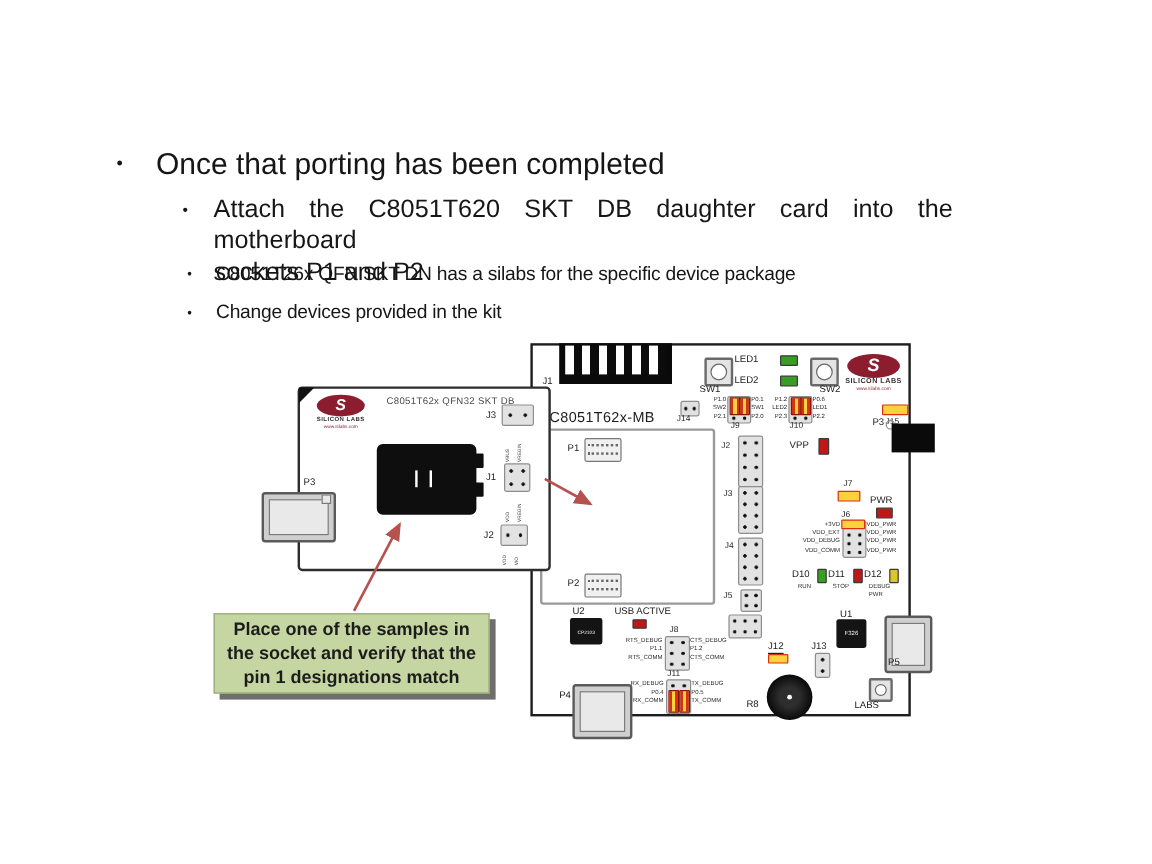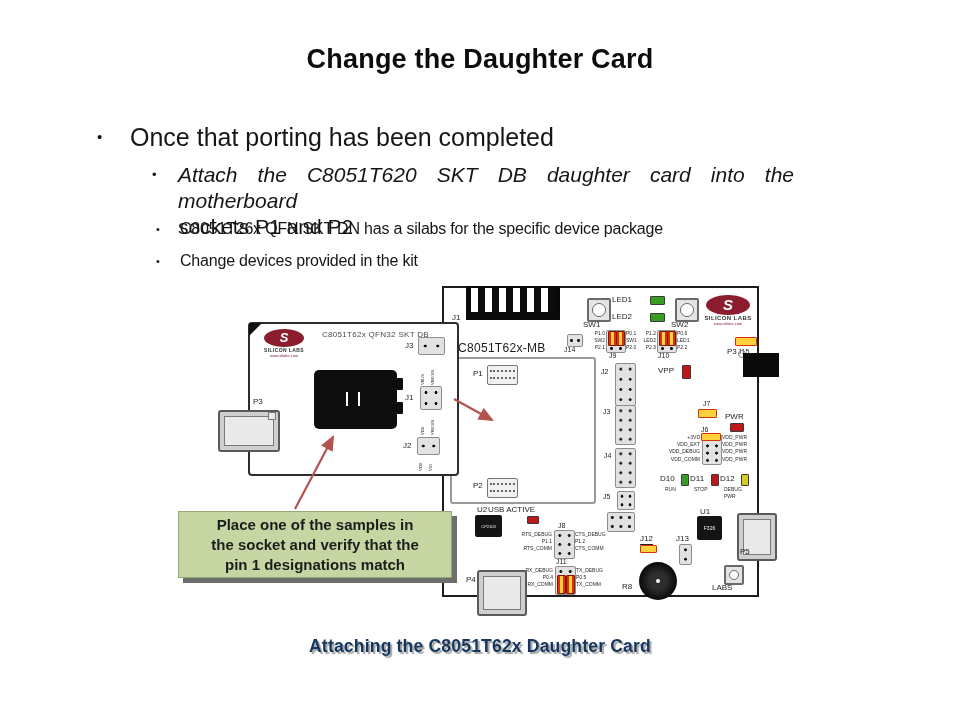--- a/index.html
+++ b/index.html
@@ -8,34 +8,34 @@
   .abs{position:absolute;}
   
   .title{position:absolute;top:44px;left:0;width:100%;text-align:center;
          font-size:27px;font-weight:bold;color:#0d0d0d;letter-spacing:.2px;}
   .bullet-row{position:absolute;display:flex;color:#161616;}
   .bgl{flex:0 0 auto;text-align:left;}
   .b1{left:97px;top:122px;font-size:25px;line-height:30px;}
   .b1 .bgl{width:33px;font-size:15px;line-height:30px;}
   .b2{left:152px;top:162px;font-size:21px;line-height:26px;width:642px;}
   .b2 .bgl{width:26px;font-size:13px;line-height:26px;}
-  .b2 .just{display:block;text-align:justify;text-align-last:justify;font-style:italic;}
+  .b2 .just{display:block;text-align:justify;text-align-last:justify;}
   .b3a{left:156px;top:219px;font-size:16px;line-height:20px;letter-spacing:-0.2px;}
   .b3b{left:156px;top:251px;font-size:16px;line-height:20px;letter-spacing:-0.2px;}
   .b3a .bgl,.b3b .bgl{width:24px;font-size:11px;line-height:20px;}
   .caption{position:absolute;top:636px;left:0;width:100%;text-align:center;
            font-size:17.5px;font-weight:bold;color:#17365d;
            text-shadow:2px 2px 1px #a6a6a6;letter-spacing:.2px;}
   
   .figure{position:absolute;left:170px;top:286px;width:610px;height:345px;}
   .mb{position:absolute;left:272px;top:0px;width:313px;height:307px;background:#fff;
       border:2px solid #1d1d1d;overflow:visible;z-index:1;}
   .dc{position:absolute;left:78px;top:36px;width:207px;height:150px;background:#fff;
       border:2px solid #2d2d2d;border-radius:4px;z-index:2;overflow:visible;}
-  .callout{position:absolute;left:8px;top:225px;width:274px;height:67px;box-sizing:border-box;
+  .callout{position:absolute;left:8px;top:225px;width:230px;height:67px;box-sizing:border-box;
            background:#c6d6a2;border:1px solid #93a873;box-shadow:5px 5px 0 0 #6e6e6e;
            z-index:3;display:flex;align-items:center;justify-content:center;text-align:center;
            font-size:15px;line-height:20px;font-weight:600;color:#1c1c1c;white-space:pre-line;}
   .arrows{position:absolute;left:0;top:0;width:610px;height:345px;z-index:4;pointer-events:none;}
   
   .ref{position:absolute;font-weight:normal;font-size:8px;line-height:9px;color:#1c1c1c;white-space:nowrap;}
   .ref7{font-size:7px;line-height:8px;}
   .lbl{position:absolute;font-size:5px;line-height:7.2px;color:#2a2a2a;white-space:pre-line;}
   .lblr{text-align:right;}
   .hdr{position:absolute;background:#e2e2e2;border:1px solid #8d8d8d;border-radius:2px;
@@ -69,21 +69,20 @@
   .socket{position:absolute;background:#0e0e0e;border-radius:5px;}
   .tick{position:absolute;width:2px;height:14px;background:#fff;}
   .bump{position:absolute;width:9px;height:12px;background:#0e0e0e;border-radius:1px;}
   .pre{white-space:pre-line;}
 </style>
 </head>
 <body>
 
 <div class="slide">
 
-  <div class="title">Change the Daughter Card</div>
 
   <div class="bullet-row b1">
     <span class="bgl">•</span>
     <span>Once that porting has been completed</span>
   </div>
 
   <div class="bullet-row b2">
     <span class="bgl">•</span>
     <span>
       <span class="just">Attach the C8051T620 SKT DB daughter card into the motherboard</span>
@@ -114,21 +113,21 @@
           <div></div>
         </div>
       <div class="ref" style="left:139px;top:32px;">SW1</div>
       <div class="ref" style="left:168px;top:7px;">LED1</div>
       <div class="led" style="left:206px;top:8px;width:13px;height:7px;background:#3a9d23;"></div>
       <div class="ref" style="left:168px;top:24px;">LED2</div>
       <div class="led" style="left:206px;top:25px;width:13px;height:7px;background:#3a9d23;"></div>
       <div class="btn" style="left:231px;top:10px;width:20px;height:20px;">
           <div></div>
         </div>
-      <div class="ref" style="left:227px;top:32px;">SW2</div>
+      <div class="ref" style="left:239px;top:32px;">SW2</div>
 
       <div class="logo" style="left:256px;top:7px;width:56px;">
         <div class="swirl" style="width:44px;height:20px;font-size:15px;line-height:20px;">S</div>
         <div class="lname" style="font-size:6px;">SILICON LABS</div>
         <div class="lurl" style="font-size:4px;">www.silabs.com</div>
       </div>
 
       <div class="hdr" style="left:123px;top:46px;width:14px;height:11px;background-size:7px 11px;"></div>
       <div class="ref ref7" style="left:120px;top:58px;">J14</div>
       <div class="ref" style="left:14px;top:56px;font-size:12px;letter-spacing:.3px;">C8051T62x-MB</div>
@@ -209,21 +208,21 @@
       <div class="ref" style="left:246px;top:186px;">D11</div>
       <div class="led" style="left:267px;top:186px;width:6px;height:10px;background:#c01818;"></div>
       <div class="lbl" style="left:250px;top:198px;">STOP</div>
       <div class="ref" style="left:276px;top:186px;">D12</div>
       <div class="led" style="left:297px;top:186px;width:6px;height:10px;background:#d6c929;"></div>
       <div class="lbl pre" style="left:280px;top:198px;">DEBUG
 PWR</div>
 
       <div class="ref" style="left:33px;top:217px;">U2</div>
       <div class="chip" style="left:31px;top:227px;width:27px;height:22px;font-size:4px;">CP2103</div>
-      <div class="ref" style="left:44px;top:217px;">USB ACTIVE</div>
+      <div class="ref" style="left:68px;top:217px;">USB ACTIVE</div>
       <div class="led" style="left:83px;top:228px;width:10px;height:6px;background:#c01818;"></div>
 
       <div class="ref ref7" style="left:114px;top:234px;">J8</div>
       <div class="lbl lblr" style="right:205px;top:243px;">RTS_DEBUG
 P1.1
 RTS_COMM</div>
       <div class="hdr" style="left:110px;top:242px;width:19px;height:27px;background-size:9.5px 9px;"></div>
       <div class="lbl" style="left:131px;top:243px;">CTS_DEBUG
 P1.2
 CTS_COMM</div>
@@ -313,14 +312,13 @@
       <defs>
         <marker id="ah" markerWidth="8" markerHeight="8" refX="6" refY="3" orient="auto">
           <path d="M0,0 L7,3 L0,6 z" fill="#b5524e"></path>
         </marker>
       </defs>
       <line x1="125" y1="223" x2="163" y2="151" stroke="#b5524e" stroke-width="2.2" marker-end="url(#ah)"></line>
       <line x1="284" y1="113" x2="322" y2="134" stroke="#b5524e" stroke-width="2.2" marker-end="url(#ah)"></line>
     </svg>
   </div>
 
-  <div class="caption">Attaching the C8051T62x Daughter Card</div>
 </div>
 
 </body></html>

